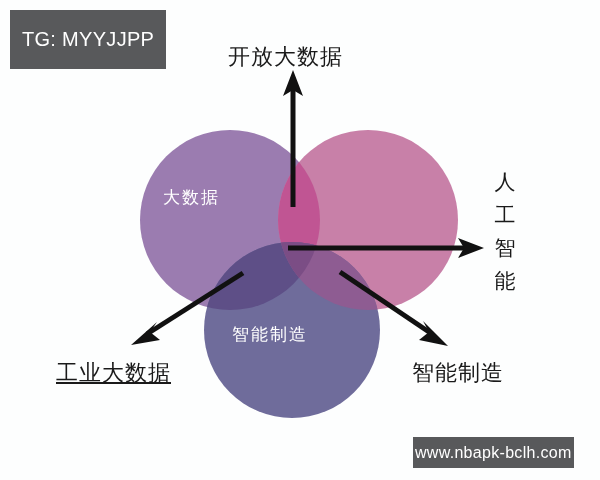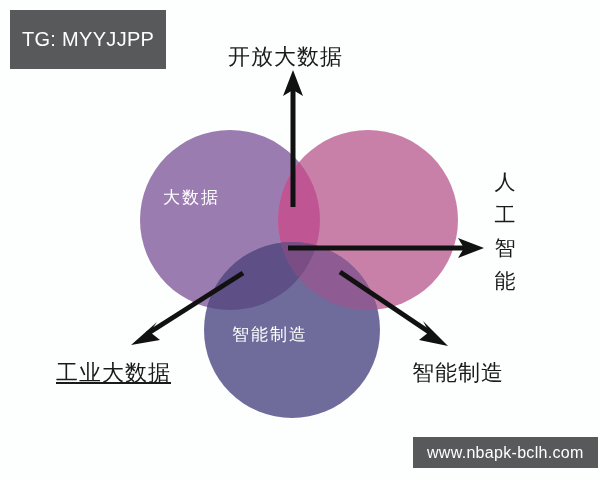--- a/index.html
+++ b/index.html
@@ -35,21 +35,21 @@
     left: 10px;
     top: 10px;
     height: 45px;
     padding: 7px 12px;
     font-size: 20px;
   }
   #wm-bottom {
     left: 413px;
     top: 437px;
     height: 31px;
-    padding: 0 14px;
+    padding: 0 2px;
     font-size: 16px;
   }
   
   #venn {
     position: absolute;
     left: 0;
     top: 0;
     width: 600px;
     height: 480px;
   }

